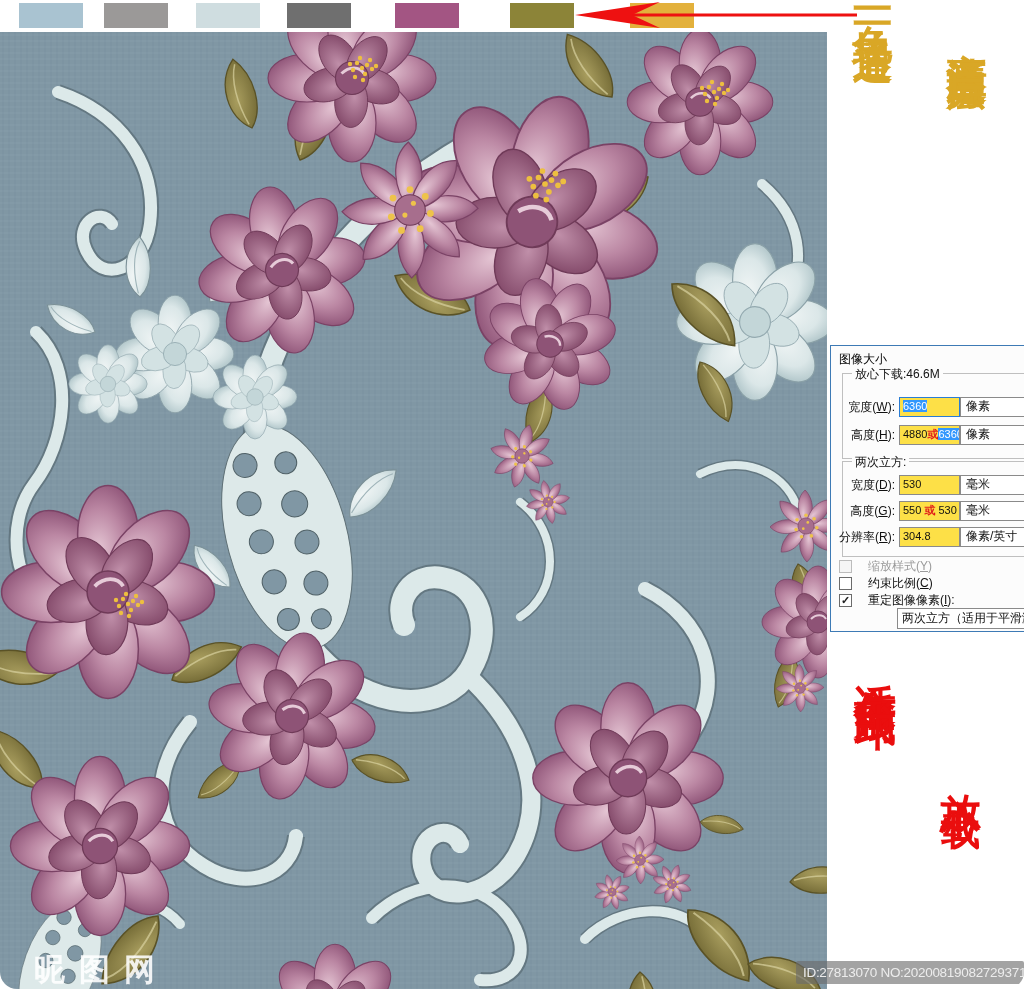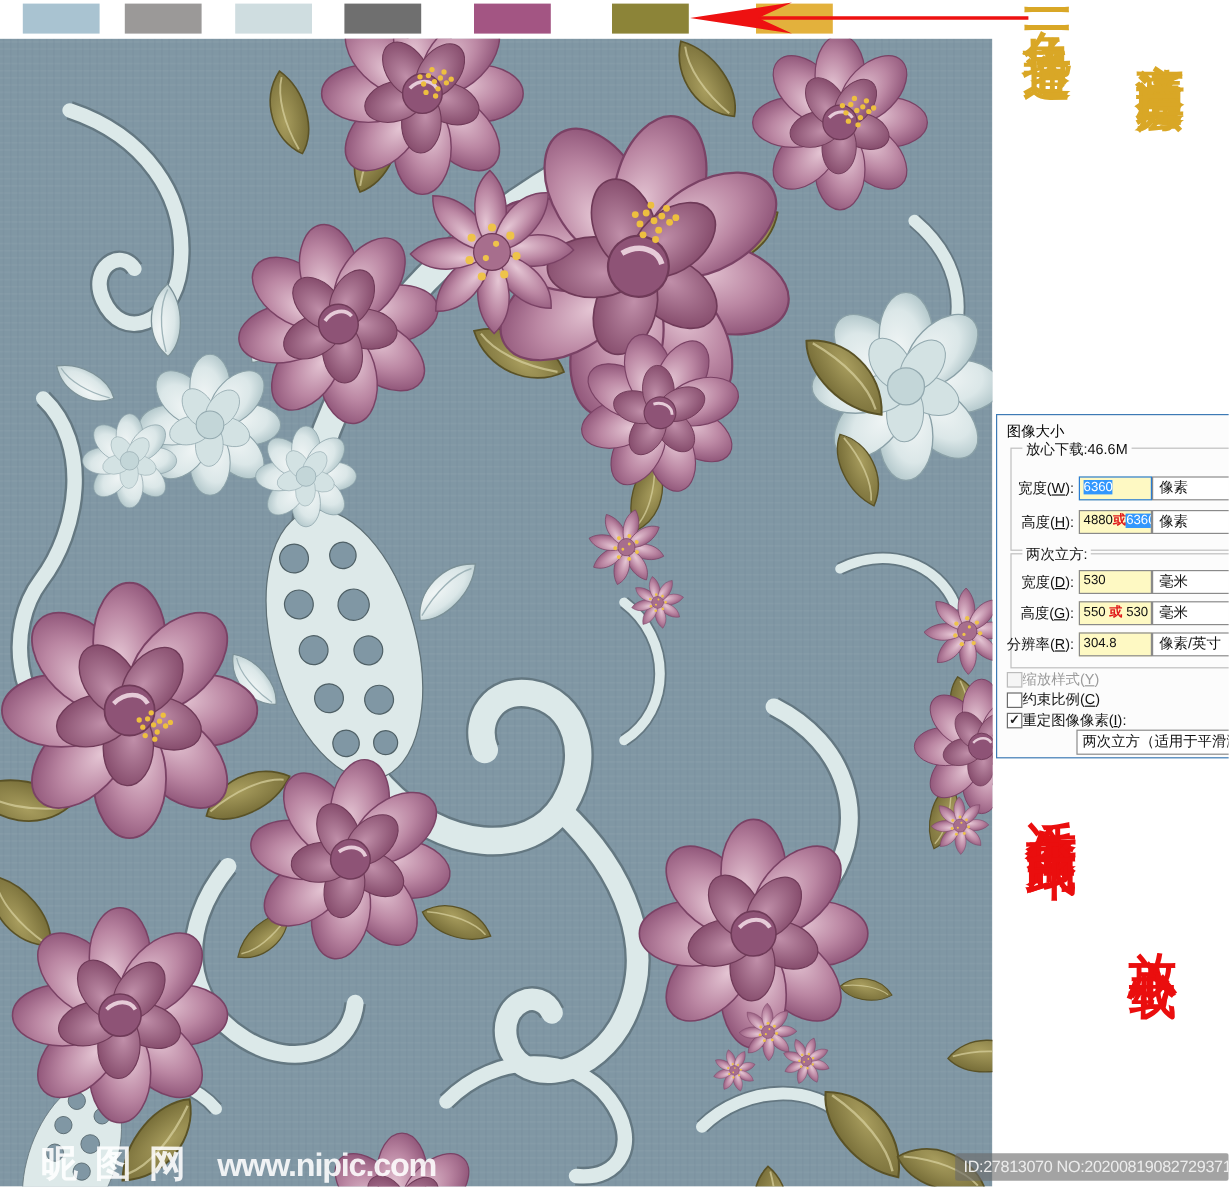--- a/index.html
+++ b/index.html
@@ -1,18 +1,18 @@
 <!DOCTYPE html>
 <html><head>
 <meta charset="utf-8">
 <title>nipic preview</title>
 <style>
   html,body{margin:0;padding:0;background:#fff;}
   .stage{position:relative;width:1024px;height:989px;overflow:hidden;background:#fff;
-         font-family:"Liberation Sans",sans-serif;}
+         font-family:"Liberation Sans",sans-serif;border-radius:17px;}
   
   .palette{position:absolute;left:0;top:0;width:1024px;height:32px;background:#fff;z-index:3;}
   .swatch{position:absolute;top:3px;width:64px;height:25px;}
   .red-arrow{position:absolute;left:560px;top:0;width:310px;height:32px;z-index:4;}
   
   .pattern-wrap{position:absolute;left:0;top:32px;width:827px;height:957px;z-index:1;}
   
   .vtext{position:absolute;writing-mode:vertical-rl;text-orientation:upright;
          font-family:"Liberation Serif",serif;font-weight:bold;z-index:5;line-height:1;}
   .v-yellow1{left:852px;top:-12px;font-size:40px;letter-spacing:5px;}
@@ -22,31 +22,31 @@
   
   .dialog{position:absolute;left:830px;top:345px;width:206px;height:285px;background:#fcfcfc;
           border:1px solid #3d7ab5;z-index:4;font-size:12px;color:#111;}
   .dlg-title{position:absolute;left:8px;top:5px;font-size:12px;color:#000;}
   .fieldset{position:absolute;left:11px;border:1px solid #bfbfbf;background:transparent;}
   .fs1{top:27px;width:195px;height:84px;}
   .fs2{top:115px;width:195px;height:94px;}
   .legend{position:absolute;top:-8px;left:9px;background:#fcfcfc;padding:0 3px;font-size:12px;}
   .row{position:absolute;left:0;height:20px;width:206px;}
   .row .lbl{position:absolute;left:4px;top:2px;width:60px;text-align:right;font-size:12px;}
-  .row .inp{position:absolute;left:68px;top:0;width:56px;height:18px;background:#fef9c3;
+  .row .inp{position:absolute;left:68px;top:0;width:56px;height:18px;background:#fde047;
             border:1px solid #8a8a8a;font-size:11px;line-height:17px;padding-left:3px;
             white-space:nowrap;overflow:hidden;}
   .row .inp.focused{border:1px solid #2a7cd4;}
   .sel{background:#3297fd;color:#fff;}
   .red-or{color:#e01a1a;font-weight:bold;}
   .unitbox{position:absolute;left:129px;top:0;width:72px;height:18px;background:#fff;
            border:1px solid #8a8a8a;font-size:12px;line-height:17px;padding-left:5px;
            white-space:nowrap;overflow:hidden;}
   .r-wpx{top:51px;} .r-hpx{top:79px;} .r-wdoc{top:129px;} .r-hdoc{top:155px;} .r-res{top:181px;}
-  .cbrow{position:absolute;left:8px;height:16px;display:flex;align-items:center;gap:0;font-size:12px;}
+  .cbrow{position:absolute;left:8px;height:16px;display:flex;align-items:center;gap:16px;font-size:12px;}
   .cb1{top:212px;color:#9b9b9b;} .cb2{top:229px;} .cb3{top:246px;}
   .cbox{width:13px;height:13px;border:1px solid #6b6b6b;background:#fff;box-sizing:border-box;
         font-size:11px;line-height:11px;text-align:center;font-weight:bold;color:#222;}
   .cb1 .cbox{border-color:#bcbcbc;background:#f5f5f5;}
   .ddrow{position:absolute;left:66px;top:262px;width:140px;height:19px;background:#fff;
          border:1px solid #8a8a8a;font-size:12px;line-height:18px;padding-left:4px;
          white-space:nowrap;overflow:hidden;}
   
   .wm-left{position:absolute;left:34px;top:949px;z-index:6;display:flex;align-items:baseline;gap:12px;
            color:rgba(255,255,255,.88);font-weight:bold;}
@@ -365,17 +365,16 @@
       <span><span>重定图像像素(</span><u>I</u><span>):</span></span>
     </div>
 
     <div class="ddrow">
       <span>两次立方（适用于平滑渐变</span>
     </div>
   </div>
 
   <div class="wm-left">
     <span class="site">昵图网</span>
-    <span class="url">www.nipic.com</span>
   </div>
   <div class="wm-right">ID:27813070 NO:20200819082729371088</div>
 
 </div>
 
 </body></html>

